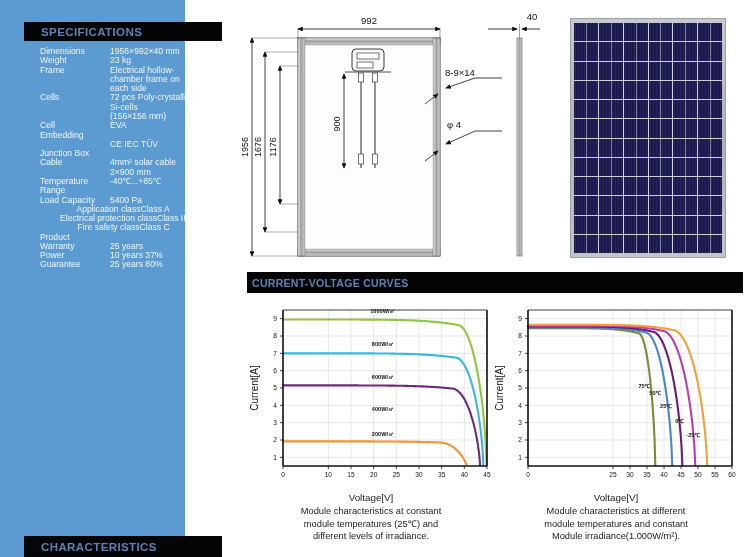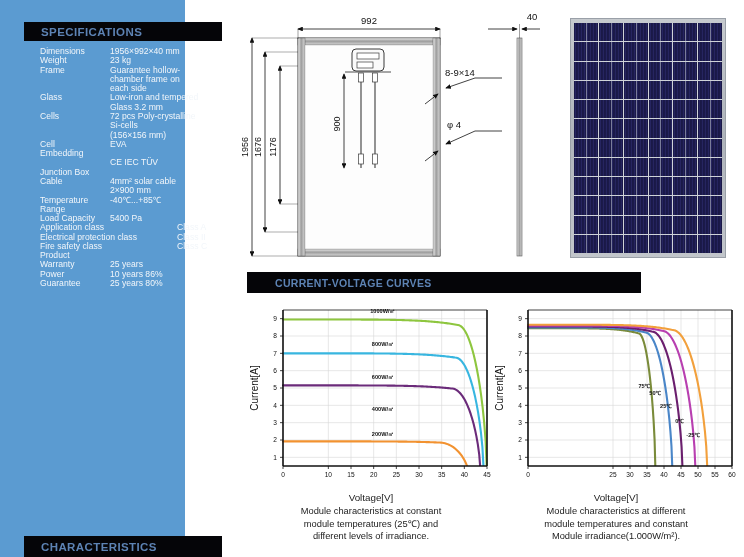--- a/index.html
+++ b/index.html
@@ -32,21 +32,21 @@
   #spec-table{
     position:absolute;left:24px;top:47px;width:205px;
     color:#f2f6fa;
     font-size:8.6px;
     line-height:1.08;
   }
   .spec-row{display:flex;align-items:flex-start;margin-bottom:0px;}
   .spec-key{width:70px;flex:0 0 70px;padding-top:0px;padding-left:16px;}
   .spec-val{flex:1;}
   .spec-val .ln{display:block;}
-  .spec-row.cls{display:flex;justify-content:space-between;}
+  .spec-row.cls{display:flex;justify-content:center;}
   .spec-row.cls .spec-key{width:auto;flex:0 1 auto;}
   .spec-row.cls .spec-val{flex:0 0 auto;text-align:left;width:52px;}
 
   
   #right-area{
     position:absolute;left:232px;top:0;width:512px;height:557px;
     background:#ffffff;
   }
 
   
@@ -81,23 +81,23 @@
         #1a1947 2px,#1a1947 3px),
       #1e1d52;
     position:relative;
   }
   .cell:after{
     content:"";position:absolute;left:50%;top:0;bottom:0;width:1px;
     background:rgba(200,206,220,.55);
   }
 
   
-  #iv-bar{left:247px;top:272px;width:394px;height:21px;position:absolute;
+  #iv-bar{left:247px;top:272px;width:496px;height:21px;position:absolute;
     background:#050508;color:#5d83b4;font-size:10.5px;font-weight:bold;
-    display:flex;align-items:center;padding-left:28px;box-sizing:border-box;
+    display:flex;align-items:center;padding-left:5px;box-sizing:border-box;
     letter-spacing:.3px;}
 
   
   .chart-block{position:absolute;top:300px;width:248px;height:255px;}
   #chart-left{left:247px;}
   #chart-right{left:492px;}
 
   .chart-svg{display:block;}
   .chart-caption{
     text-align:center;font-size:9.3px;color:#222;line-height:1.35;
@@ -121,30 +121,23 @@
       </div>
       <div class="spec-row">
         <div class="spec-key">Weight</div>
         <div class="spec-val">
           <span class="ln">23 kg</span>
         </div>
       </div>
       <div class="spec-row">
         <div class="spec-key">Frame</div>
         <div class="spec-val">
-          <span class="ln">Guarantee hollow-</span>
+          <span class="ln">Electrical hollow-</span>
           <span class="ln">chamber frame on</span>
           <span class="ln">each side</span>
-        </div>
-      </div>
-      <div class="spec-row">
-        <div class="spec-key">Glass</div>
-        <div class="spec-val">
-          <span class="ln">Low-iron and tempered</span>
-          <span class="ln">Glass 3.2 mm</span>
         </div>
       </div>
       <div class="spec-row">
         <div class="spec-key">Cells</div>
         <div class="spec-val">
           <span class="ln">72 pcs Poly-crystalline</span>
           <span class="ln">Si-cells</span>
           <span class="ln">(156×156 mm)</span>
         </div>
       </div>
@@ -212,21 +205,21 @@
       <div class="spec-row">
         <div class="spec-key">Product</div>
         <div class="spec-val">&nbsp;</div>
       </div>
       <div class="spec-row">
         <div class="spec-key">Warranty</div>
         <div class="spec-val">25 years</div>
       </div>
       <div class="spec-row">
         <div class="spec-key">Power</div>
-        <div class="spec-val">10 years 86%</div>
+        <div class="spec-val">10 years 37%</div>
       </div>
       <div class="spec-row">
         <div class="spec-key">Guarantee</div>
         <div class="spec-val">25 years 80%</div>
       </div>
     </div>
 
   <div class="section-bar" id="char-bar">CHARACTERISTICS</div>
 </div>
 

